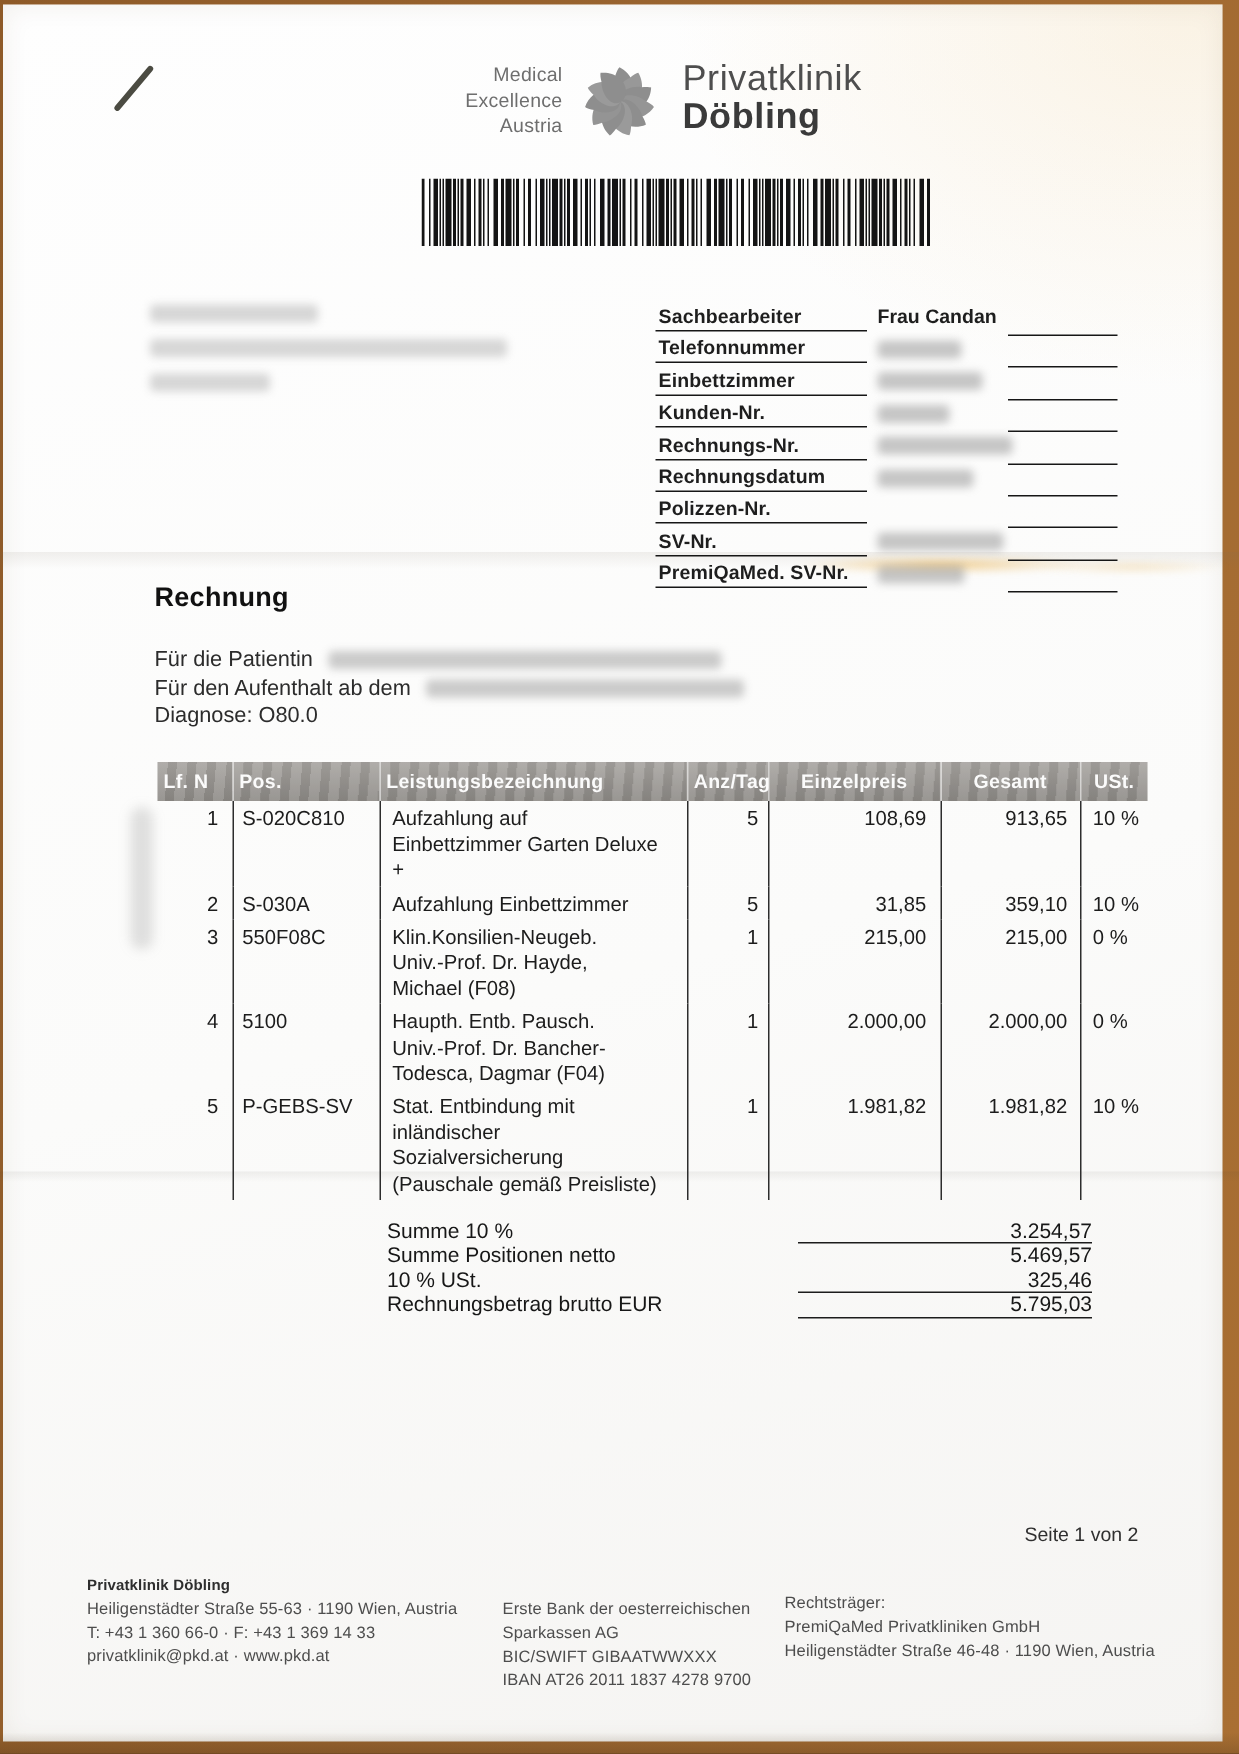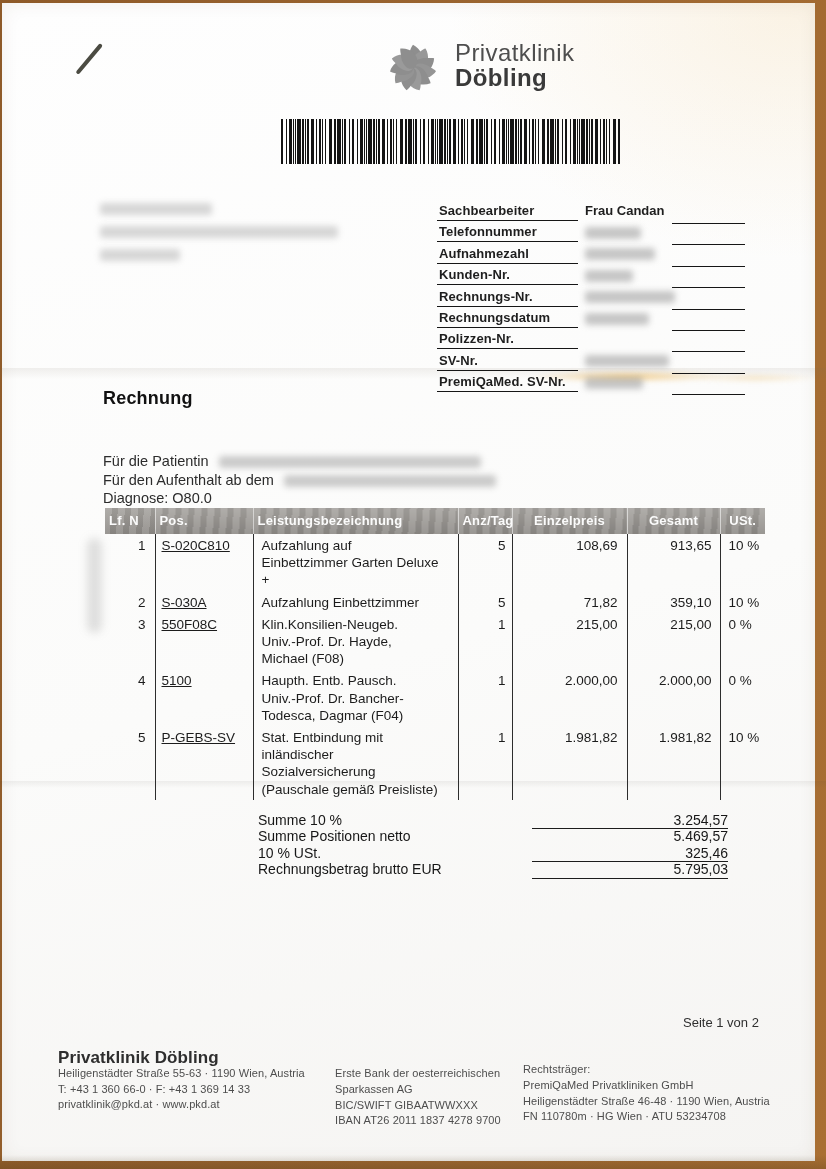--- a/index.html
+++ b/index.html
@@ -44,74 +44,79 @@
   
   .info{left:437px;top:200px;width:330px;font-size:13px;}
   .irow{position:relative;height:21.4px;}
   .ilabel{position:absolute;left:2px;top:3px;width:138px;font-weight:bold;color:#1e1e1e;letter-spacing:.1px;}
   .ilabel-line{position:absolute;left:0;top:20px;width:141px;border-bottom:1.7px solid #161616;}
   .ivalue{position:absolute;left:148px;top:3px;width:105px;font-weight:bold;color:#1e1e1e;}
   .iline{position:absolute;right:22px;top:23px;width:73px;border-bottom:1.5px solid #161616;}
 
   
   .title{left:103px;top:388px;font-size:18px;font-weight:bold;color:#111;letter-spacing:.2px;}
-  .patient{left:103px;top:452px;font-size:14.5px;line-height:18.6px;color:#2c2c2c;}
+  .patient{left:103px;top:431px;font-size:14.5px;line-height:18.6px;color:#2c2c2c;}
   .patient .blob{opacity:.45;margin-left:10px;}
 
   
   .items{left:105px;top:508px;width:660px;border-collapse:collapse;table-layout:fixed;font-size:13.5px;line-height:17.2px;color:#1c1c1c;}
   .items col.w-nr{width:50px}.items col.w-pos{width:98px}.items col.w-desc{width:205px}
   .items col.w-qty{width:54px}.items col.w-unit{width:115px}.items col.w-total{width:93px}.items col.w-ust{width:45px}
   .items th{
     height:22px;background:
       repeating-linear-gradient(95deg,rgba(255,255,255,.10) 0 7px,rgba(0,0,0,.06) 7px 13px),
       linear-gradient(#a7a4a0,#8d8a86);
     color:#fbfbfb;font-size:13px;font-weight:bold;letter-spacing:.2px;
     border-right:1px solid rgba(255,255,255,.55);padding:2px 4px;text-align:left;}
   .items th:last-child{border-right:none;}
   .items th.cen{text-align:center;}
   .items td{vertical-align:top;padding:3px 4px 2px;border-right:1.2px solid #2d2d2d;}
   .items td:last-child{border-right:none;}
   .c-nr{text-align:right;padding-right:9px !important;}
-  .c-pos{padding-left:6px !important;text-decoration:underline;}
+  .c-pos{padding-left:6px !important;}
   .c-desc{white-space:pre-line;padding-left:8px !important;padding-right:6px !important;}
   .c-qty{text-align:right;padding-right:6px !important;}
   .c-unit{text-align:right;padding-right:9px !important;}
   .c-total{text-align:right;padding-right:8px !important;}
   .c-ust{padding-left:8px !important;white-space:nowrap;}
 
   
   .totals{left:258px;top:812px;width:470px;font-size:14px;line-height:16.4px;color:#171717;}
   .trow{position:relative;display:flex;justify-content:space-between;height:16.4px;}
   .trow .tv{text-align:right;}
   .trow.rule::after{content:"";position:absolute;right:0;bottom:-1px;width:196px;border-bottom:1.6px solid #1c1c1c;}
 
   .seite{left:683px;top:1015px;font-size:13px;color:#2f2f2f;}
 
   
   .foot{font-size:11px;line-height:15.8px;color:#4d4d4d;letter-spacing:.1px;}
-  .foot .b{font-weight:bold;color:#2e2e2e;font-size:17px;}
+  .foot .b{font-weight:bold;color:#2e2e2e;font-size:10px;}
   .fc1{left:58px;top:1050px;width:270px;}
   .fc2{left:335px;top:1066px;width:185px;}
   .fc3{left:523px;top:1062px;width:265px;}
 </style>
 </head>
 <body>
 
 <div class="scene">
   <div class="paper abs" style="left:2px;top:3px;"></div>
 
   <div class="abs pen-mark"></div>
   <div class="abs seam"></div>
   <div class="abs streak-yellow"></div>
   <div class="abs streak-yellow2"></div>
   <div class="abs crease"></div>
   <div class="abs smudge-left"></div>
   <div class="abs bottom-shade"></div>
 
+  <div class="abs logo-tag">
+    <div>Medical</div>
+    <div>Excellence</div>
+    <div>Austria</div>
+  </div>
   <svg class="abs logo-swirl" viewBox="-30 -30 60 60">
     <g fill="#8e8e8e">
       <path d="M0,-24 C8,-20 12,-11 8,-4 C5,1 -1,2 -4,-2 C-7,-6 -6,-14 -3,-18 C-2,-21 -1,-23 0,-24 Z"></path>
       <path transform="rotate(32.7)" d="M0,-24 C8,-20 12,-11 8,-4 C5,1 -1,2 -4,-2 C-7,-6 -6,-14 -3,-18 C-2,-21 -1,-23 0,-24 Z" fill="#989898"></path>
       <path transform="rotate(65.4)" d="M0,-24 C8,-20 12,-11 8,-4 C5,1 -1,2 -4,-2 C-7,-6 -6,-14 -3,-18 C-2,-21 -1,-23 0,-24 Z"></path>
       <path transform="rotate(98.1)" d="M0,-24 C8,-20 12,-11 8,-4 C5,1 -1,2 -4,-2 C-7,-6 -6,-14 -3,-18 C-2,-21 -1,-23 0,-24 Z" fill="#959595"></path>
       <path transform="rotate(130.8)" d="M0,-24 C8,-20 12,-11 8,-4 C5,1 -1,2 -4,-2 C-7,-6 -6,-14 -3,-18 C-2,-21 -1,-23 0,-24 Z"></path>
       <path transform="rotate(163.5)" d="M0,-24 C8,-20 12,-11 8,-4 C5,1 -1,2 -4,-2 C-7,-6 -6,-14 -3,-18 C-2,-21 -1,-23 0,-24 Z" fill="#9a9a9a"></path>
       <path transform="rotate(196.2)" d="M0,-24 C8,-20 12,-11 8,-4 C5,1 -1,2 -4,-2 C-7,-6 -6,-14 -3,-18 C-2,-21 -1,-23 0,-24 Z"></path>
       <path transform="rotate(228.9)" d="M0,-24 C8,-20 12,-11 8,-4 C5,1 -1,2 -4,-2 C-7,-6 -6,-14 -3,-18 C-2,-21 -1,-23 0,-24 Z" fill="#949494"></path>
@@ -140,21 +145,21 @@
       <div class="ivalue">Frau Candan</div>
       <div class="iline"></div>
     </div>
     <div class="irow">
       <div class="ilabel">Telefonnummer</div>
       <div class="ilabel-line"></div>
       <div class="ivalue"><span class="blob" style="width:56px;"></span></div>
       <div class="iline"></div>
     </div>
     <div class="irow">
-      <div class="ilabel">Aufnahmezahl</div>
+      <div class="ilabel">Einbettzimmer</div>
       <div class="ilabel-line"></div>
       <div class="ivalue"><span class="blob" style="width:70px;"></span></div>
       <div class="iline"></div>
     </div>
     <div class="irow">
       <div class="ilabel">Kunden-Nr.</div>
       <div class="ilabel-line"></div>
       <div class="ivalue"><span class="blob" style="width:48px;"></span></div>
       <div class="iline"></div>
     </div>
@@ -227,21 +232,21 @@
         <td class="c-qty">5</td>
         <td class="c-unit">108,69</td>
         <td class="c-total">913,65</td>
         <td class="c-ust">10 %</td>
       </tr>
       <tr>
         <td class="c-nr">2</td>
         <td class="c-pos">S-030A</td>
         <td class="c-desc">Aufzahlung Einbettzimmer</td>
         <td class="c-qty">5</td>
-        <td class="c-unit">71,82</td>
+        <td class="c-unit">31,85</td>
         <td class="c-total">359,10</td>
         <td class="c-ust">10 %</td>
       </tr>
       <tr>
         <td class="c-nr">3</td>
         <td class="c-pos">550F08C</td>
         <td class="c-desc">Klin.Konsilien-Neugeb.
 Univ.-Prof. Dr. Hayde,
 Michael (F08)</td>
         <td class="c-qty">1</td>
@@ -305,15 +310,14 @@
   <div class="abs foot fc2">
     <div>Erste Bank der oesterreichischen</div>
     <div>Sparkassen AG</div>
     <div>BIC/SWIFT GIBAATWWXXX</div>
     <div>IBAN AT26 2011 1837 4278 9700</div>
   </div>
   <div class="abs foot fc3">
     <div>Rechtsträger:</div>
     <div>PremiQaMed Privatkliniken GmbH</div>
     <div>Heiligenstädter Straße 46-48 · 1190 Wien, Austria</div>
-    <div>FN 110780m · HG Wien · ATU 53234708</div>
   </div>
 </div>
 
 </body></html>

